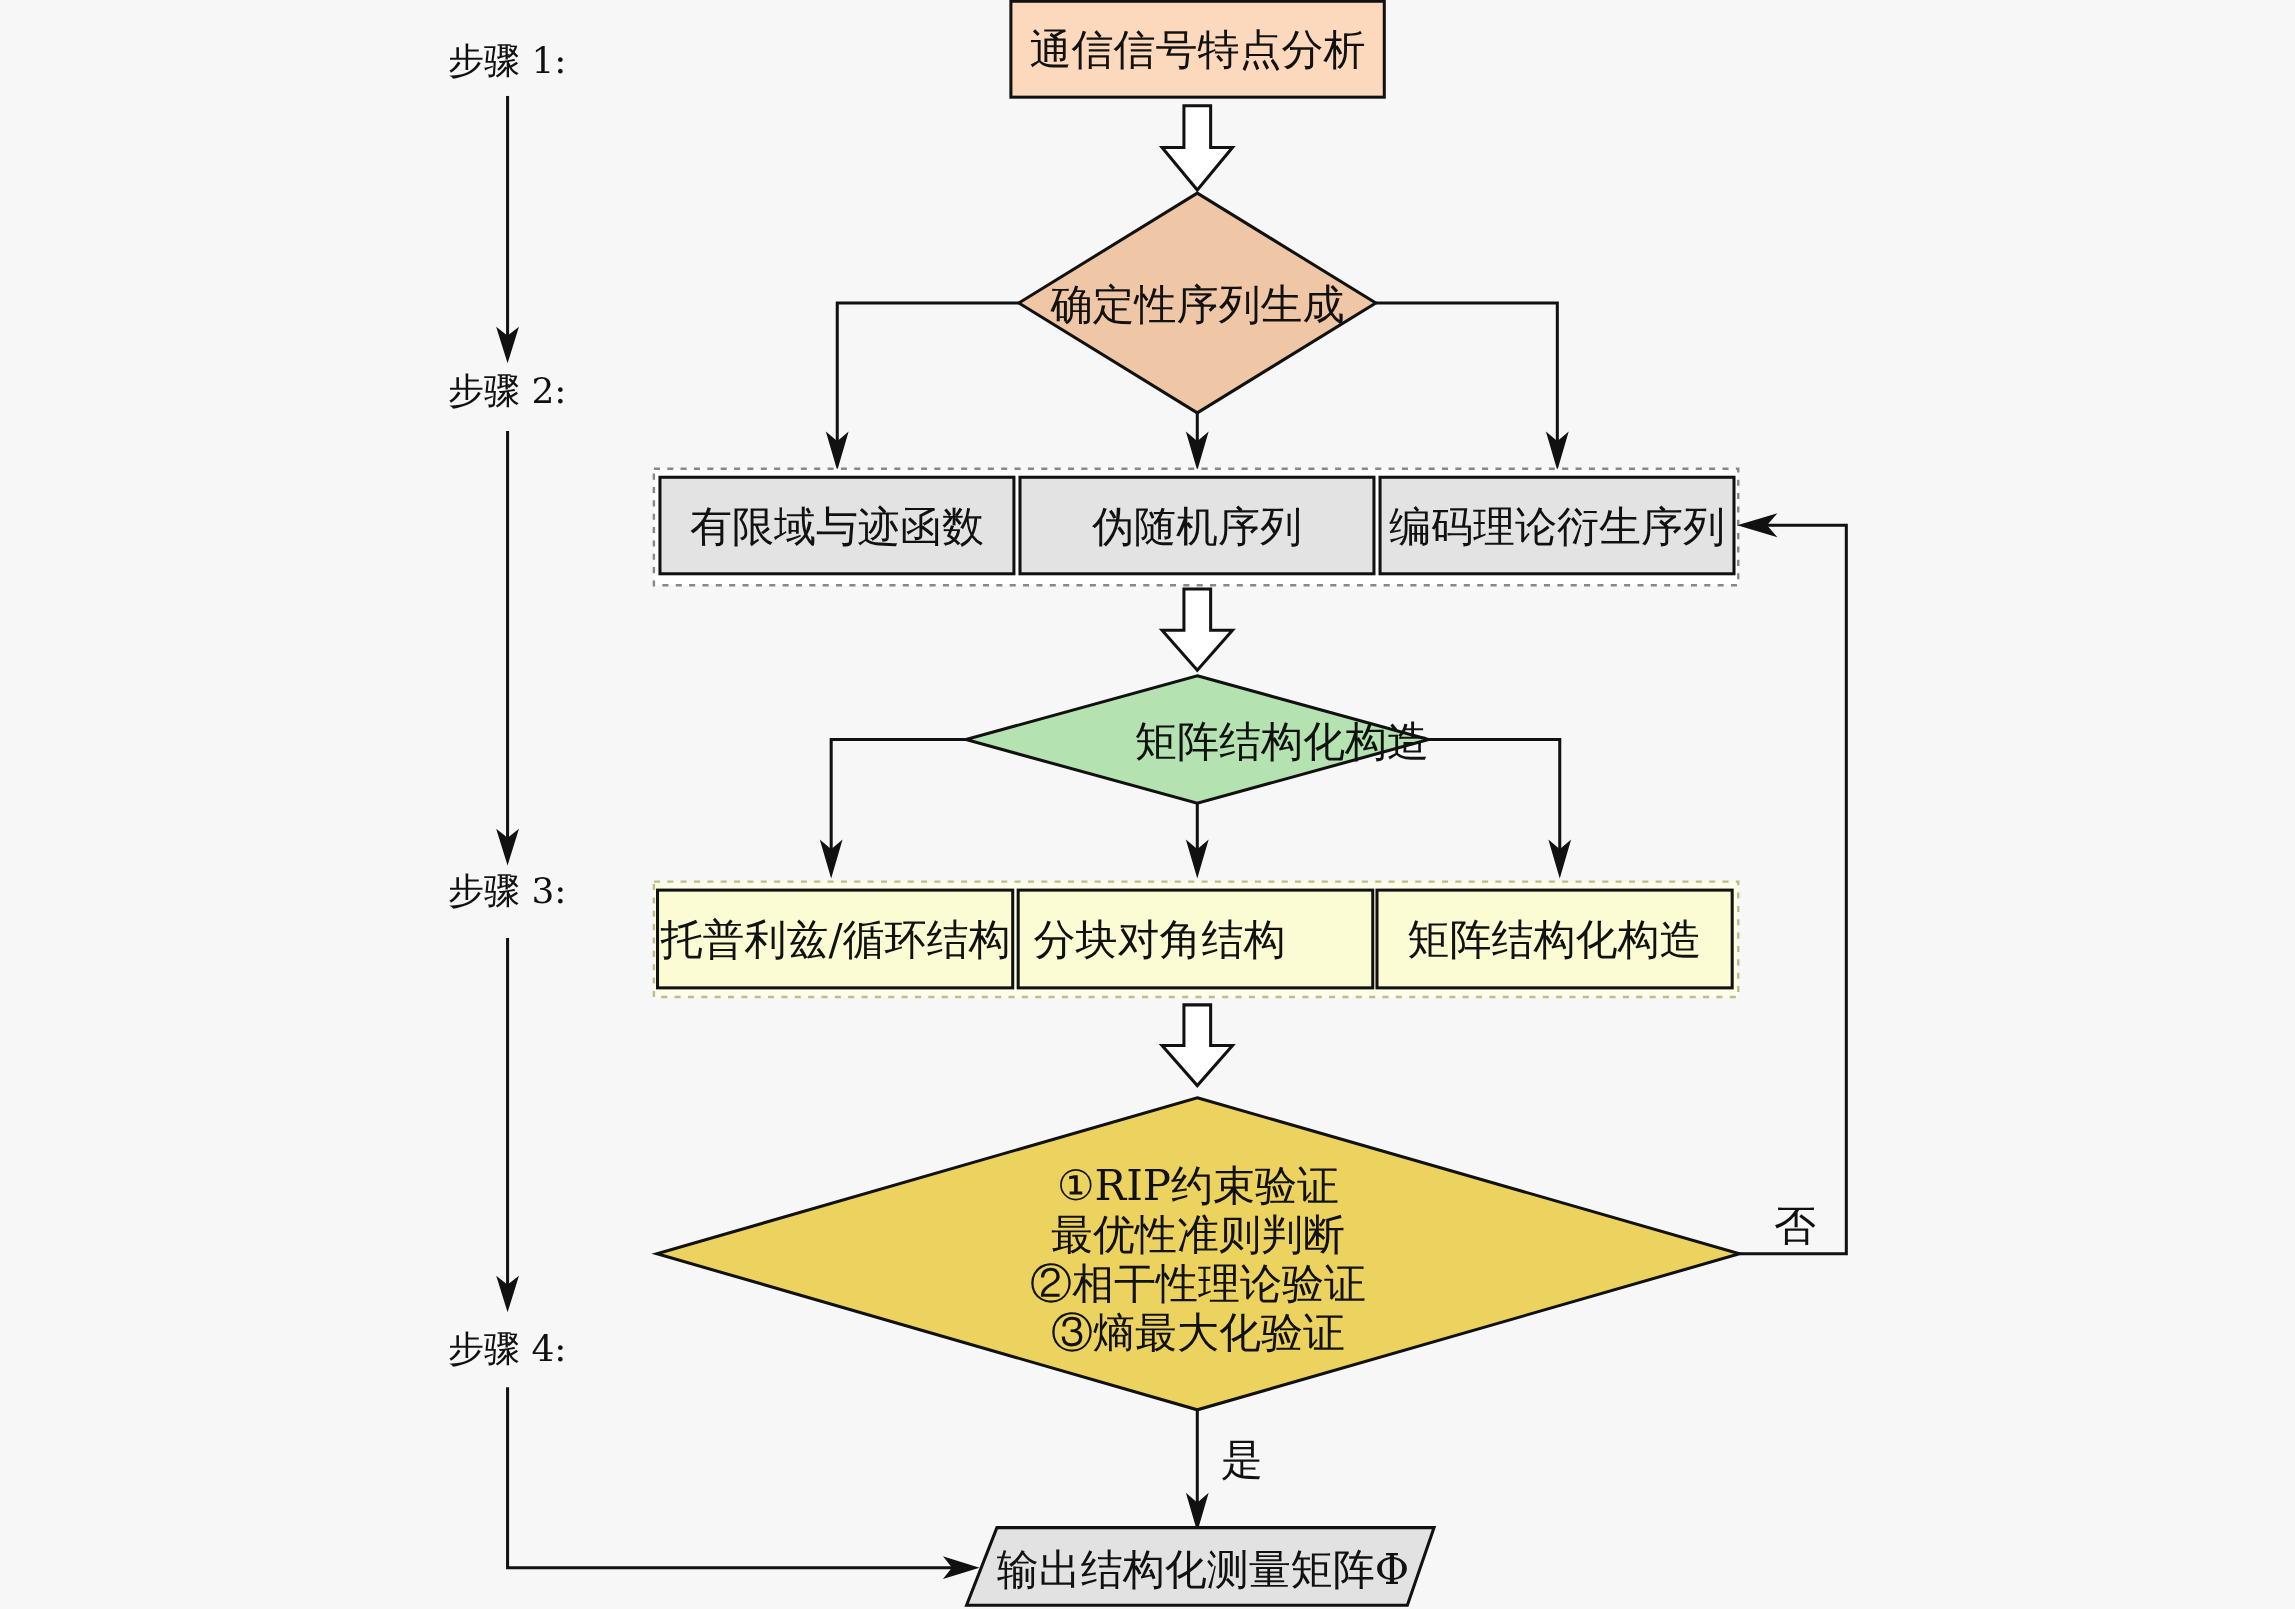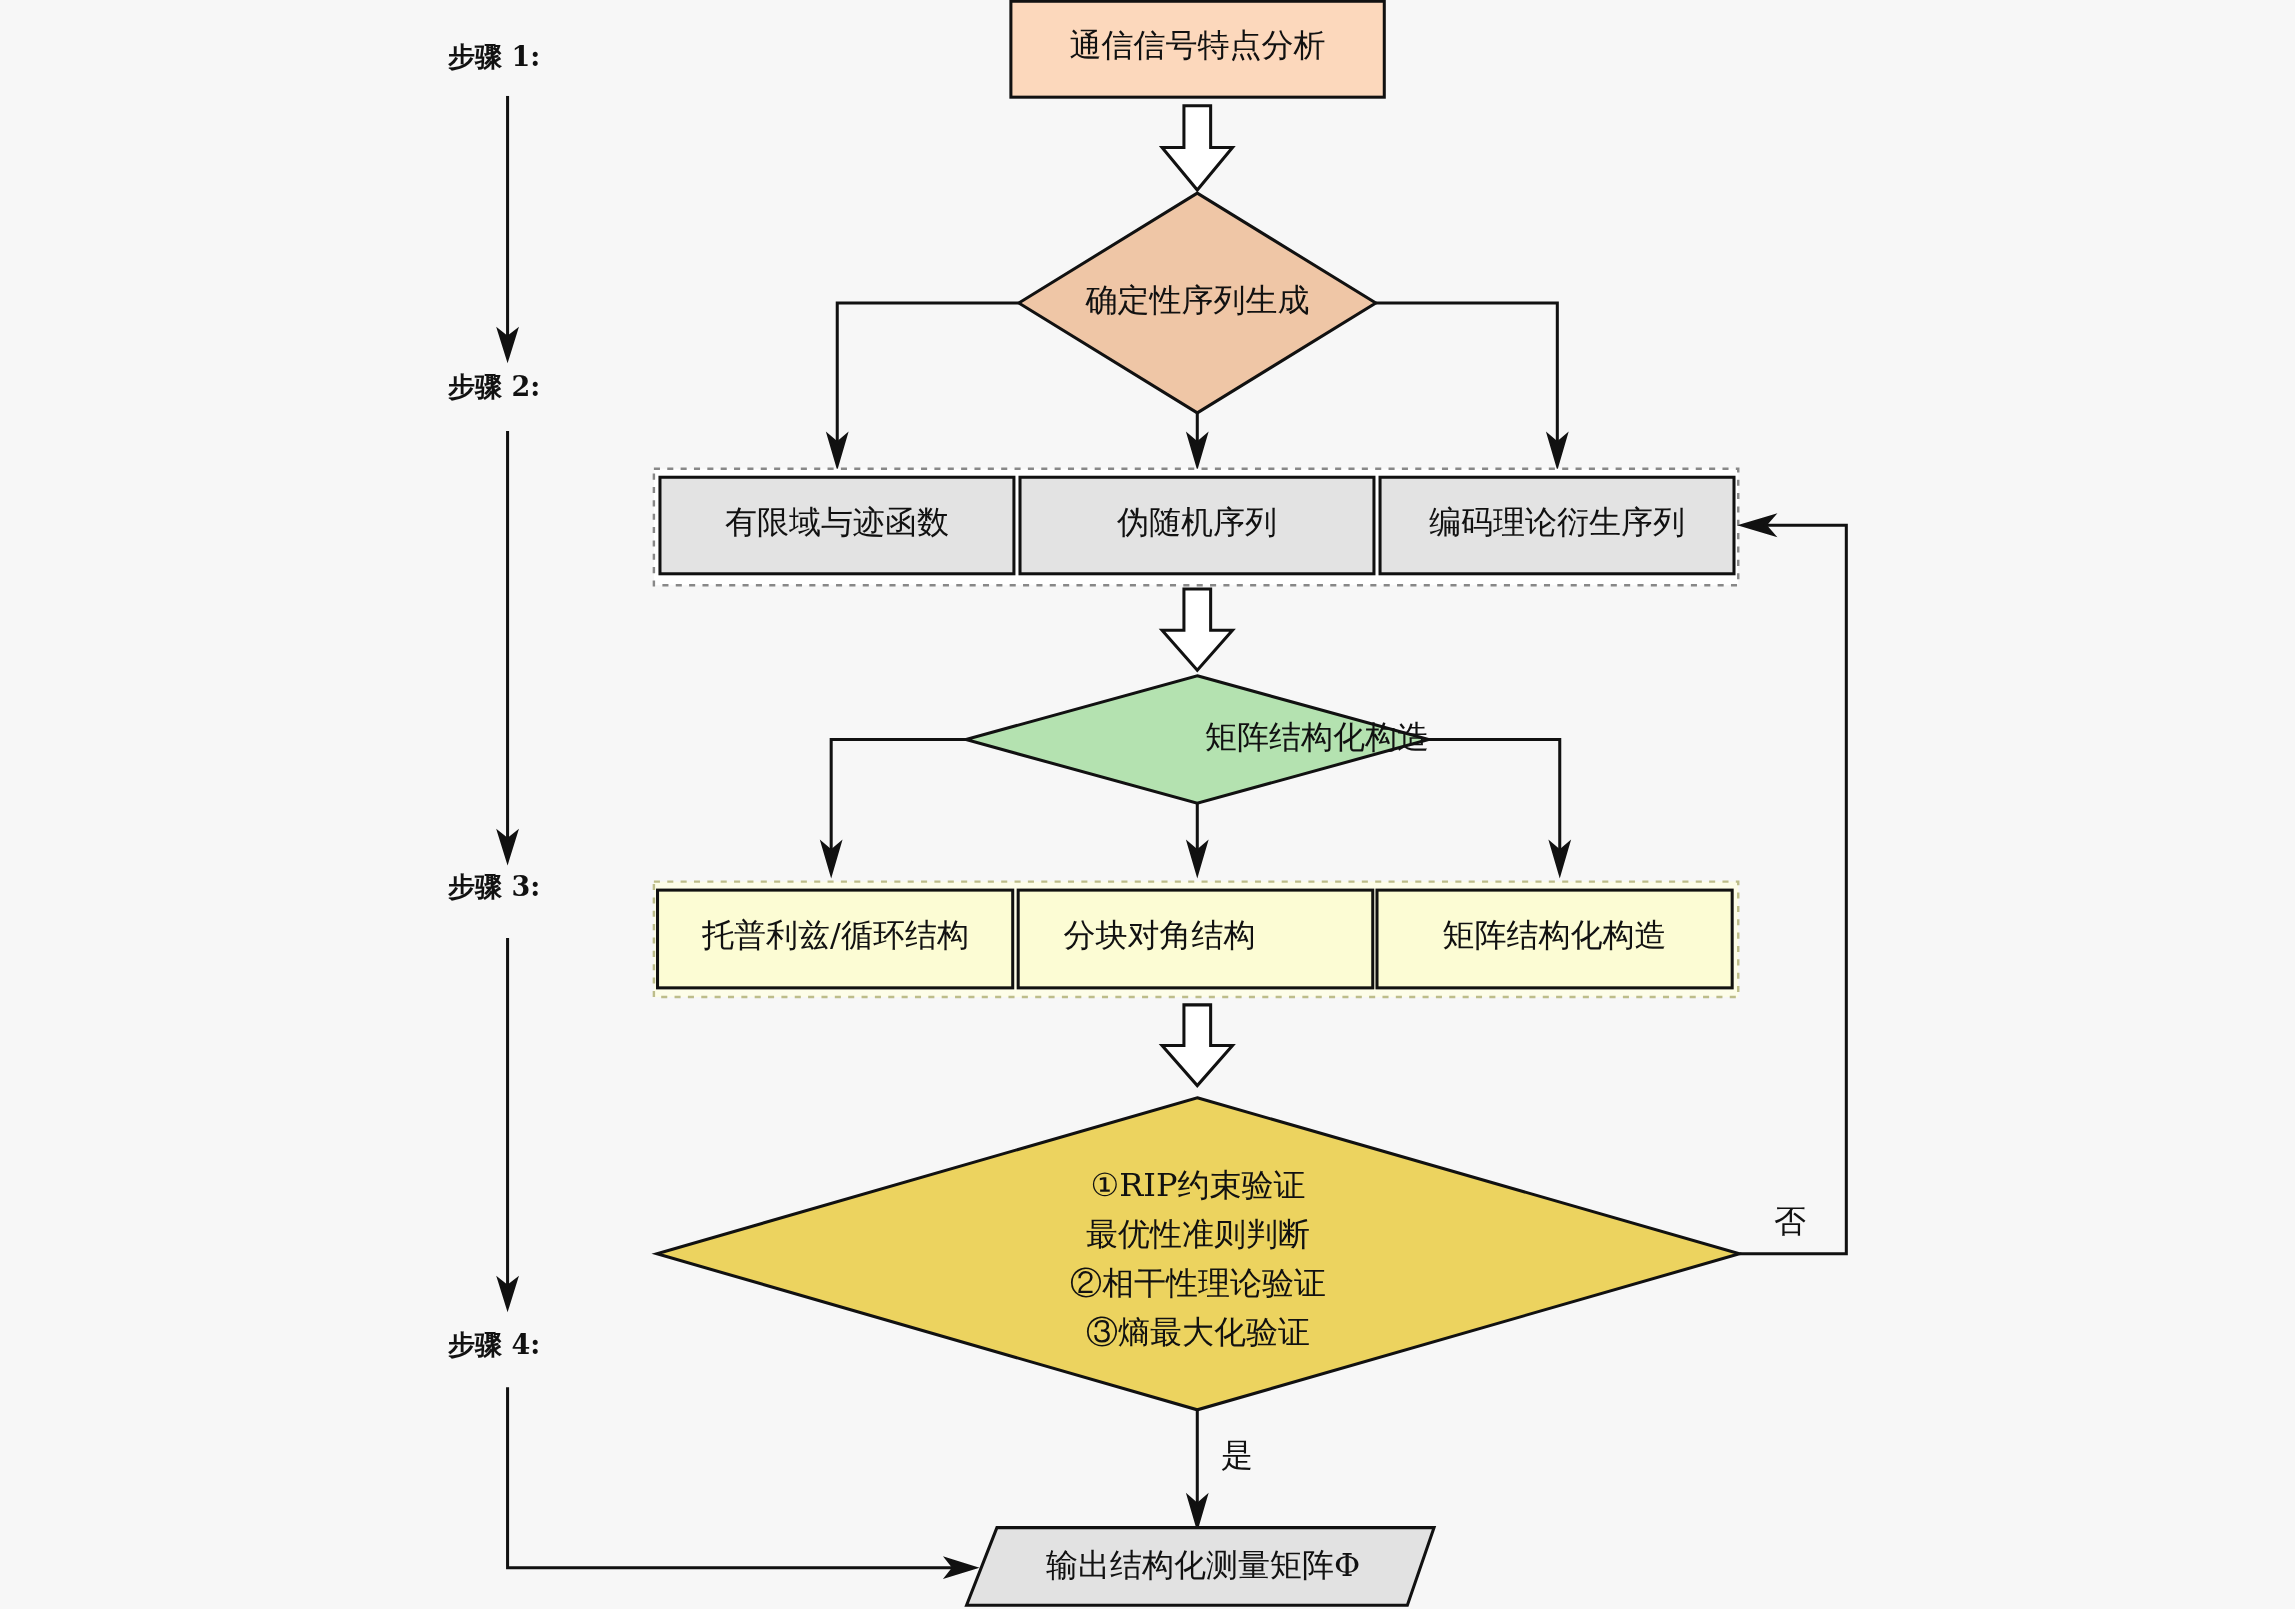--- a/index.html
+++ b/index.html
@@ -1,20 +1,20 @@
 <!DOCTYPE html>
 <html style="font-size:9.7px"><head>
 <meta charset="utf-8">
 <style>
   html, body { margin:0; padding:0; background:#f7f7f7; }
   body { width:2295px; height:1609px; position:relative; overflow:hidden;
          font-family: "DejaVu Serif", "Liberation Serif", serif; color:#111; }
   svg { position:absolute; left:0; top:0; }
-  .lbl { position:absolute; font-size:32px; white-space:nowrap; text-align:center; line-height:1; }
-  .step { position:absolute; font-size:27px; white-space:nowrap; line-height:1;font-weight:bold; }
+  .lbl { position:absolute; font-size:42px; white-space:nowrap; text-align:center; line-height:1; }
+  .step { position:absolute; font-size:36px; white-space:nowrap; line-height:1; }
   .multi { line-height:49px; }
 </style>
 </head>
 <body>
 
 <svg width="2295" height="1609" viewBox="0 0 3780 2650">
   <defs>
     <marker id="ah" markerWidth="10" markerHeight="14" refX="9" refY="7" orient="auto" markerUnits="userSpaceOnUse" viewBox="0 0 10 14">
     </marker>
   </defs>

